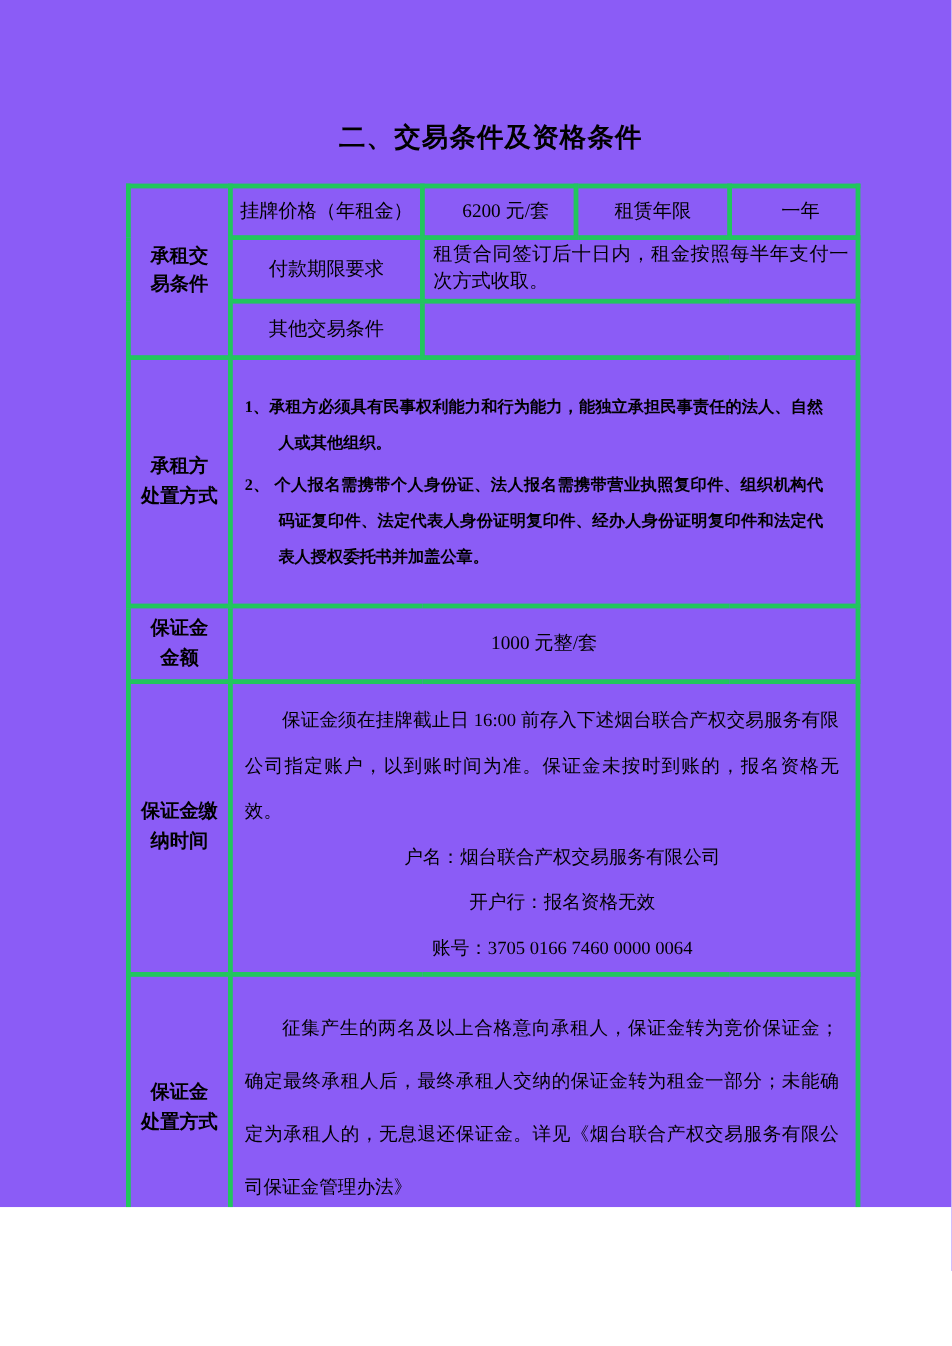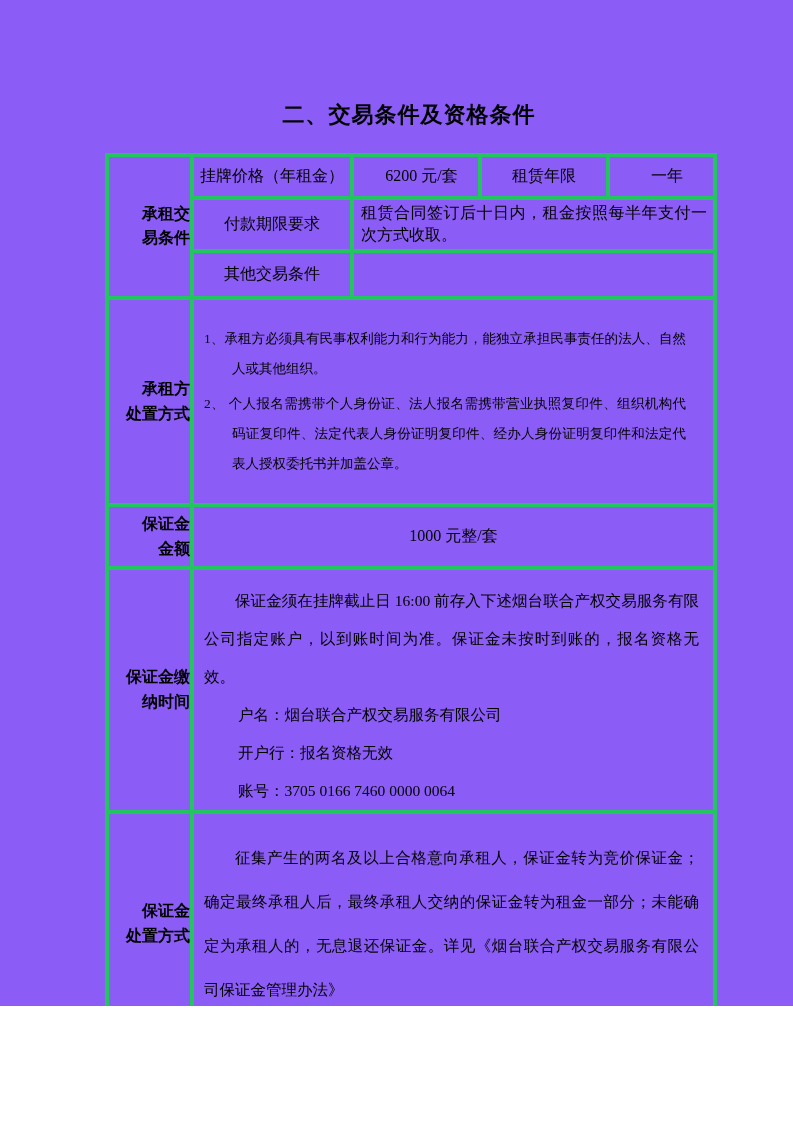--- a/index.html
+++ b/index.html
@@ -36,54 +36,55 @@
     table-layout: fixed;
     border: 2px solid #000;
   }
   table.doc-table td {
     border: 4px solid #22c55e;
     vertical-align: middle;
     font-size: 16px;
   }
   td.hdr {
     font-weight: bold;
-    text-align: right;
+    text-align: center;
     white-space: pre-line;
     line-height: 1.55;
     font-size: 16px;
   }
   td.lbl { text-align: center; }
   td.val-center { text-align: center; padding-left: 11px; }
   td.val-left {
     text-align: justify;
     padding: 2px 6px 2px 7px;
     font-size: 15.5px;
     line-height: 1.42;
   }
-  td.qual-cell { padding: 0 27px 0 10px; }
+  td.qual-cell { padding: 0 27px 0 10px; font-weight: bold; }
   .li {
     font-size: 13.5px;
     line-height: 30px;
     padding-left: 28px;
     text-indent: -28px;
     text-align: justify;
   }
   .li + .li { margin-top: 5px; }
   td.center-val { text-align: center; font-size: 16px; }
   td.dep-cell { padding: 12px 14px 0 10px; }
   .para {
     font-size: 15.5px;
     line-height: 38px;
     text-align: justify;
     text-indent: 2em;
   }
   .acct {
     font-size: 15.5px;
     line-height: 38px;
     margin-left: 2.2em;
+    text-align: center;
   }
   td.disp-cell { padding: 0 14px 0 10px; }
   .para-disposal {
     font-size: 15.5px;
     line-height: 44px;
     text-align: justify;
     text-indent: 2em;
   }
   .pageno {
     position: absolute;

